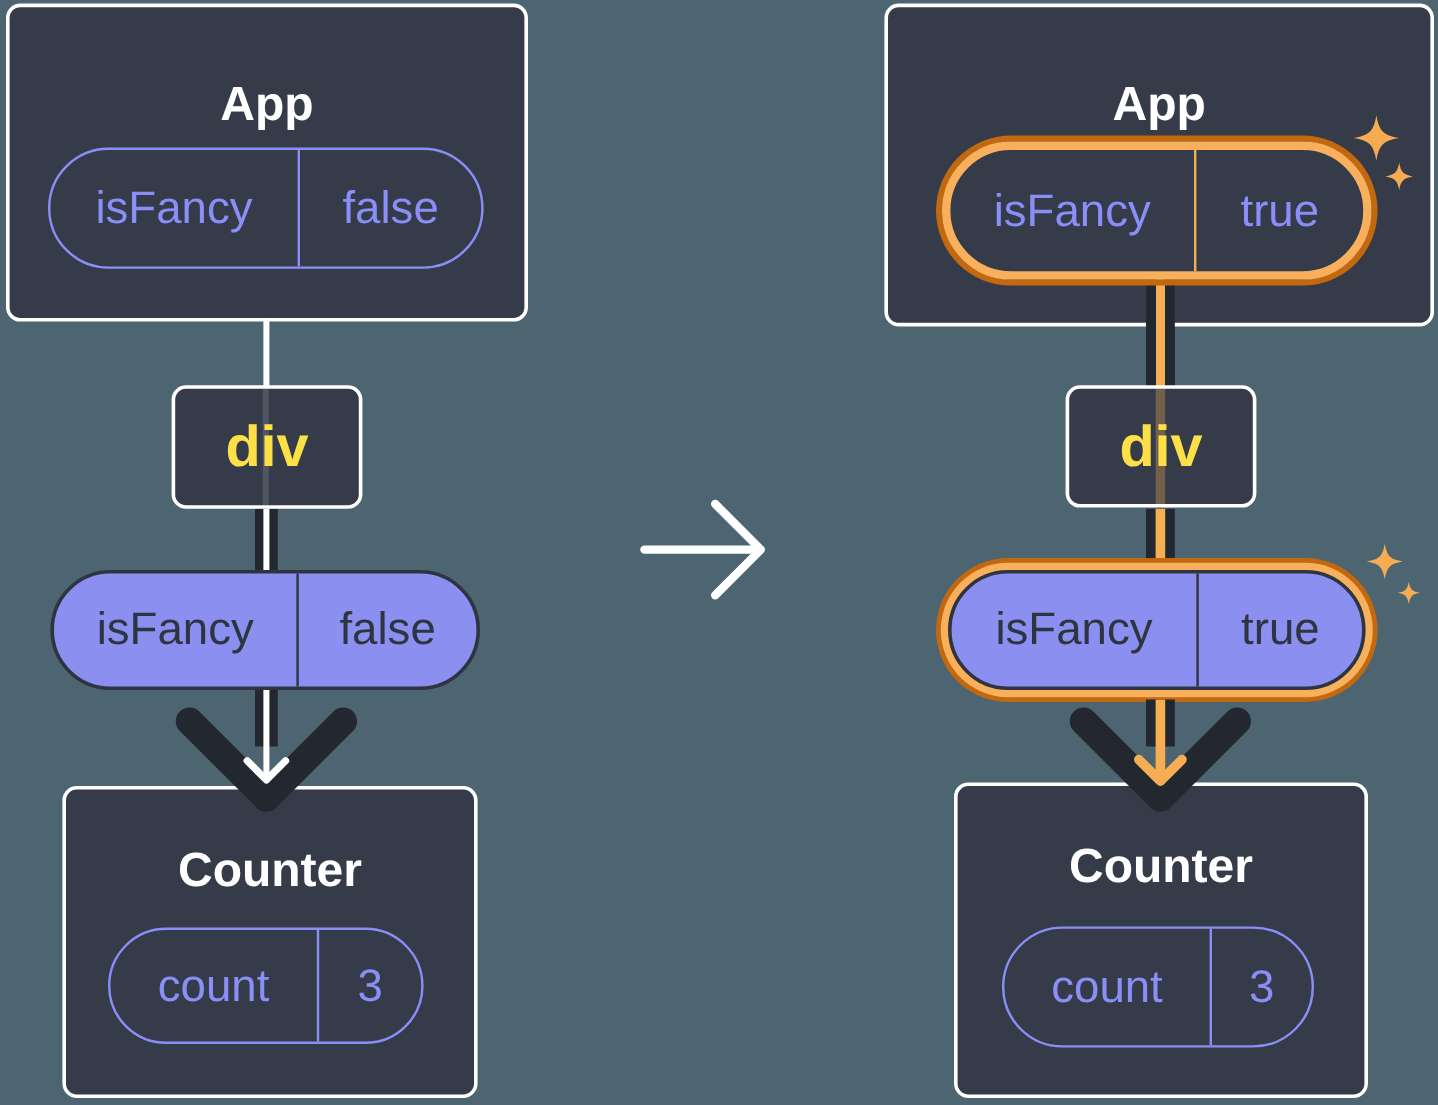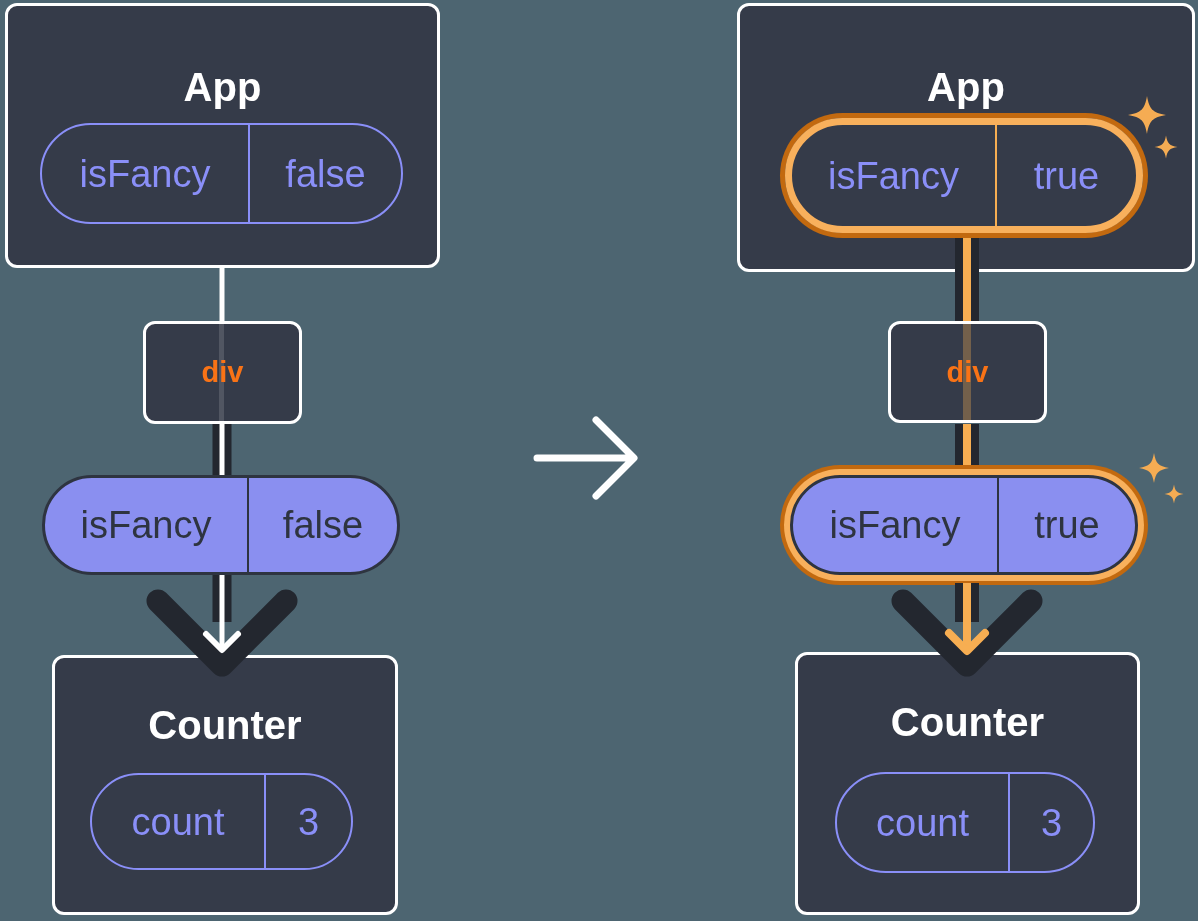--- a/index.html
+++ b/index.html
@@ -16,21 +16,21 @@
   .box-div-after      { left:888px; top:321px; width:159px; height:102px; }
   .box-counter-before { left:52px;  top:655px; width:346px; height:260px; }
   .box-counter-after  { left:795px; top:652px; width:345px; height:263px; }
 
   .box-title { position:absolute; left:0; right:0; text-align:center; color:#FFFFFF;
                font-size:40px; font-weight:600; line-height:1.2; }
   .title-app { top:45px;margin-top:12px; }
   .title-counter { top:43px; }
 
   .div-label { position:absolute; inset:0; display:flex; align-items:center; justify-content:center;
-               color:#f97316; font-size:29px; font-weight:600; z-index:2; }
+               color:#fde047; font-size:48px; font-weight:600; z-index:2; }
 
   
   .thru-stripe { position:absolute; top:0; bottom:0; z-index:1; }
   .thru-white  { left:73px; width:5px; background:rgba(255,255,255,0.14); }
   .thru-orange { left:72px; width:8px; background:rgba(247,174,82,0.32); }
 
   
   .stripe-start { position:absolute; left:215px; top:227px; width:24px; height:91px;
                   background:linear-gradient(to right,#23272F 0 8px,#F7AE52 8px 16px,#23272F 16px 24px); }
 

